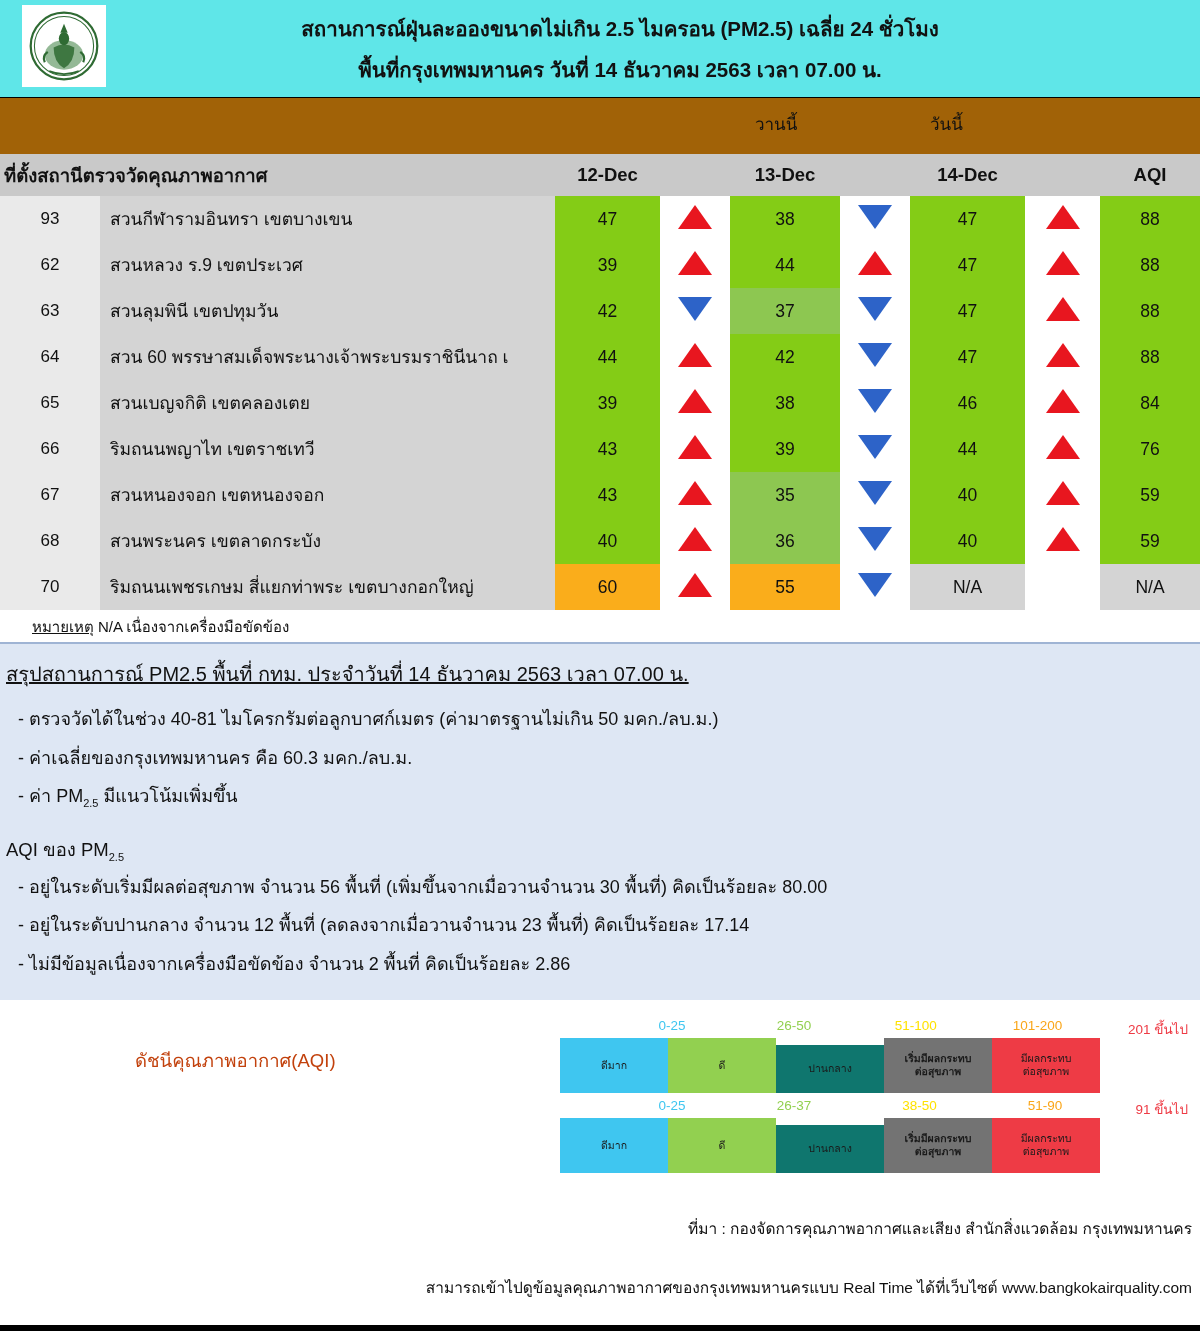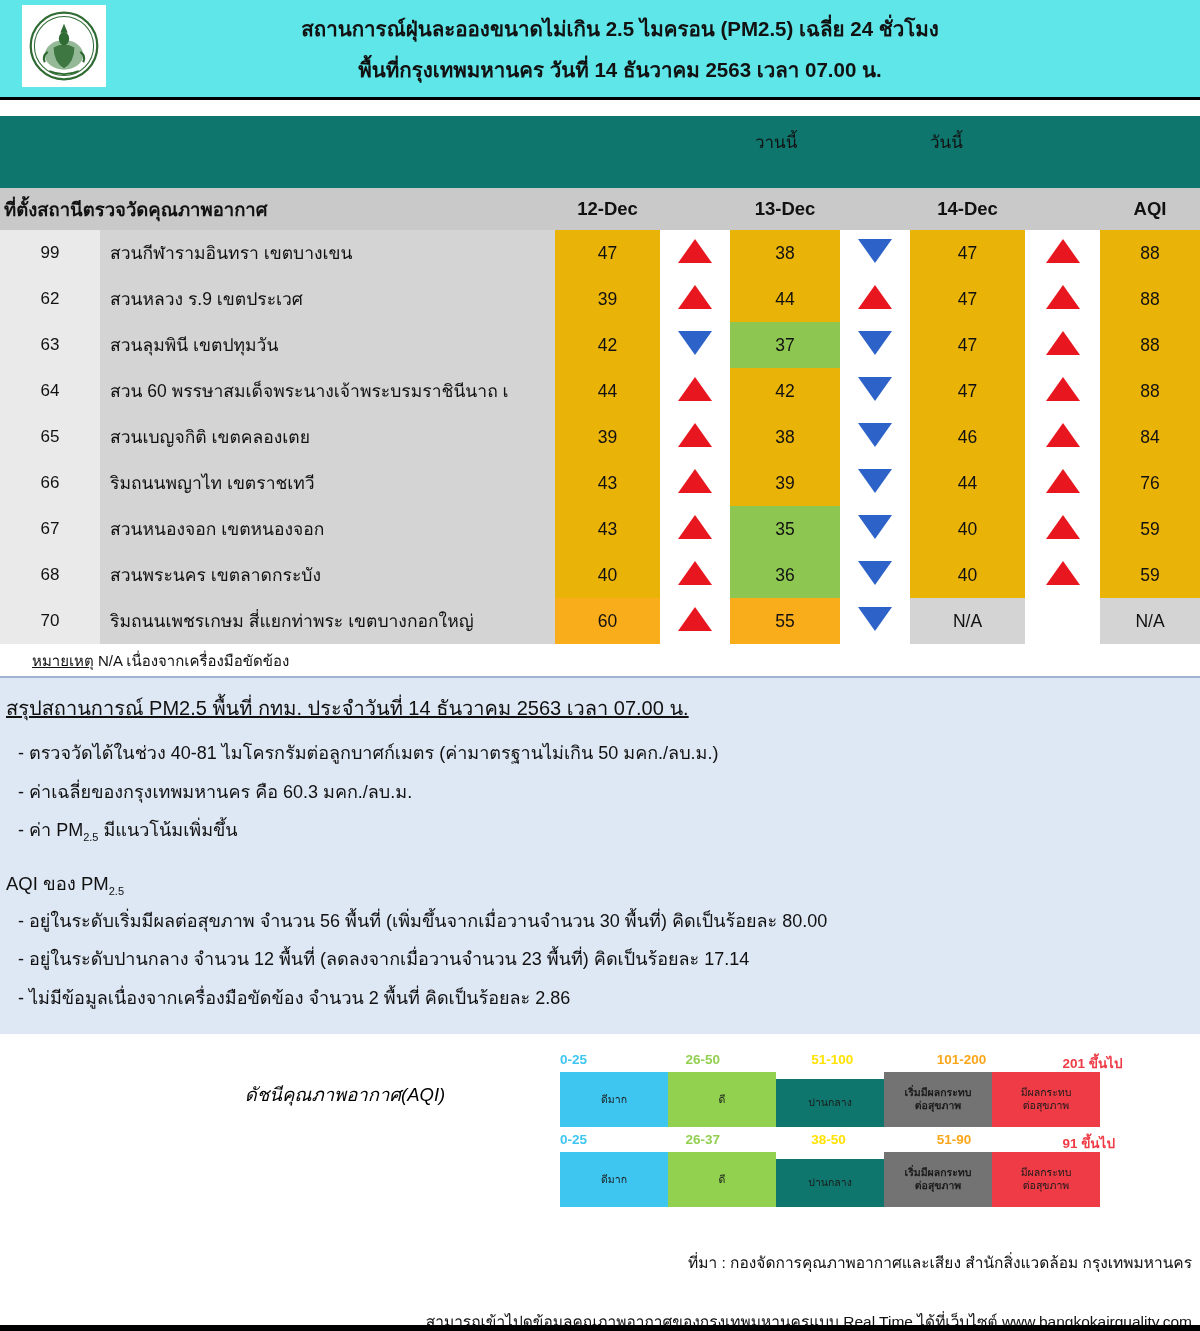--- a/index.html
+++ b/index.html
@@ -34,21 +34,21 @@
     font-size:20.5px; font-weight:bold; color:#111;
     line-height:1.05;
   }
   .banner-line.l1 { margin-bottom:19px; }
   #banner-rule {
     position:absolute; left:0; top:97px; width:1200px; height:3px; background:#000;
   }
 
   
   #subhead {
-    position:relative; height:72px; width:1200px; background:#0f766e;margin-top:18px;
+    position:relative; height:56px; width:1200px; background:#a16207;
   }
   .daylabel { position:absolute; font-size:17px; color:#111; top:12px; }
   #daylabel-yesterday { left:755px; }
   #daylabel-today { left:930px; }
 
   
   #table-wrap { position:relative; width:1200px; }
   table.grid { border-collapse:collapse; width:1200px; table-layout:fixed; }
   table.grid td, table.grid th { padding:0; }
 
@@ -69,21 +69,21 @@
 
   tr.drow { height:46px; background:#D4D4D4; }
   td.t-no { text-align:center; font-size:17px; color:#111; background:#EAEAEA; }
   td.t-name { text-align:left; font-size:17.5px; color:#111; padding-left:10px !important;
               white-space:nowrap; overflow:hidden; }
   td.t-val { text-align:center; font-size:17.5px; color:#111; }
   td.t-arrow { text-align:center; background:#ffffff; }
   td.t-aqi { text-align:center; font-size:17.5px; color:#111; }
 
   .cell { display:block; width:100%; height:46px; line-height:46px; }
-  .cell.yellow { background:#eab308; }
+  .cell.yellow { background:#84cc16; }
   .cell.green  { background:#8DC751; }
   .cell.orange { background:#FAAD1B; }
   .cell.plain  { background:transparent; }
 
   .arrow { display:inline-block; width:0; height:0; }
   .arrow.up   { border-left:17px solid transparent; border-right:17px solid transparent;
                 border-bottom:24px solid #E8161F; }
   .arrow.down { border-left:17px solid transparent; border-right:17px solid transparent;
                 border-top:24px solid #2D63C8; }
   .arrow.none { width:0;height:0;border:0; }
@@ -104,27 +104,27 @@
     text-decoration:underline;
   }
   .sline { font-size:18px; color:#111; padding:9px 0 9px 18px; line-height:1.15; }
   #aqi-head { font-size:18.5px; color:#111; padding:16px 0 4px 6px; }
   .sub { font-size:11px; vertical-align:sub; }
 
   
   #legends { width:1200px; background:#fff; padding-top:16px; }
   .legend-block { position:relative; width:1200px; height:80px; }
   .legend-label {
-    position:absolute; right:645px; top:30px; width:420px; text-align:center;
-    font-size:18.5px; color:#000000;font-style:italic;
+    position:absolute; right:645px; top:30px; width:420px; text-align:left;
+    font-size:18.5px; color:#c2410c;
   }
   .legend-bar { position:absolute; left:560px; top:22px; width:540px; height:55px; display:flex; }
   .legend-range { position:absolute; left:560px; top:2px; width:628px; height:20px; display:flex; }
   .lr {
-    flex:1; text-align:left; font-size:13.5px; font-weight:bold;
+    flex:1; text-align:right; font-size:13.5px; font-weight:normal;
   }
   .lc {
     flex:1; display:flex; align-items:center; justify-content:center;
     font-size:10.5px; color:#1a1a1a; text-align:center; line-height:1.25; padding:0 2px;
   }
   .lc span { display:block; }
   .bg-vgood  { background:#3FC6F0; }
   .bg-good   { background:#92D050; }
   .bg-mod    { background:#0f766e;margin-top:7px; }
   .bg-unh    { background:#737373;font-weight:bold; }
@@ -190,21 +190,21 @@
         <th></th>
         <th class="h-date">13-Dec</th>
         <th></th>
         <th class="h-date">14-Dec</th>
         <th></th>
         <th class="h-date">AQI</th>
       </tr>
     </thead>
     <tbody id="table-body">
         <tr class="drow">
-          <td class="t-no">99</td>
+          <td class="t-no">93</td>
           <td class="t-name">สวนกีฬารามอินทรา เขตบางเขน</td>
           <td class="t-val">
             <span class="cell yellow">47</span>
           </td>
           <td class="t-arrow"><span class="arrow up"></span></td>
           <td class="t-val">
             <span class="cell yellow">38</span>
           </td>
           <td class="t-arrow"><span class="arrow down"></span></td>
           <td class="t-val">

